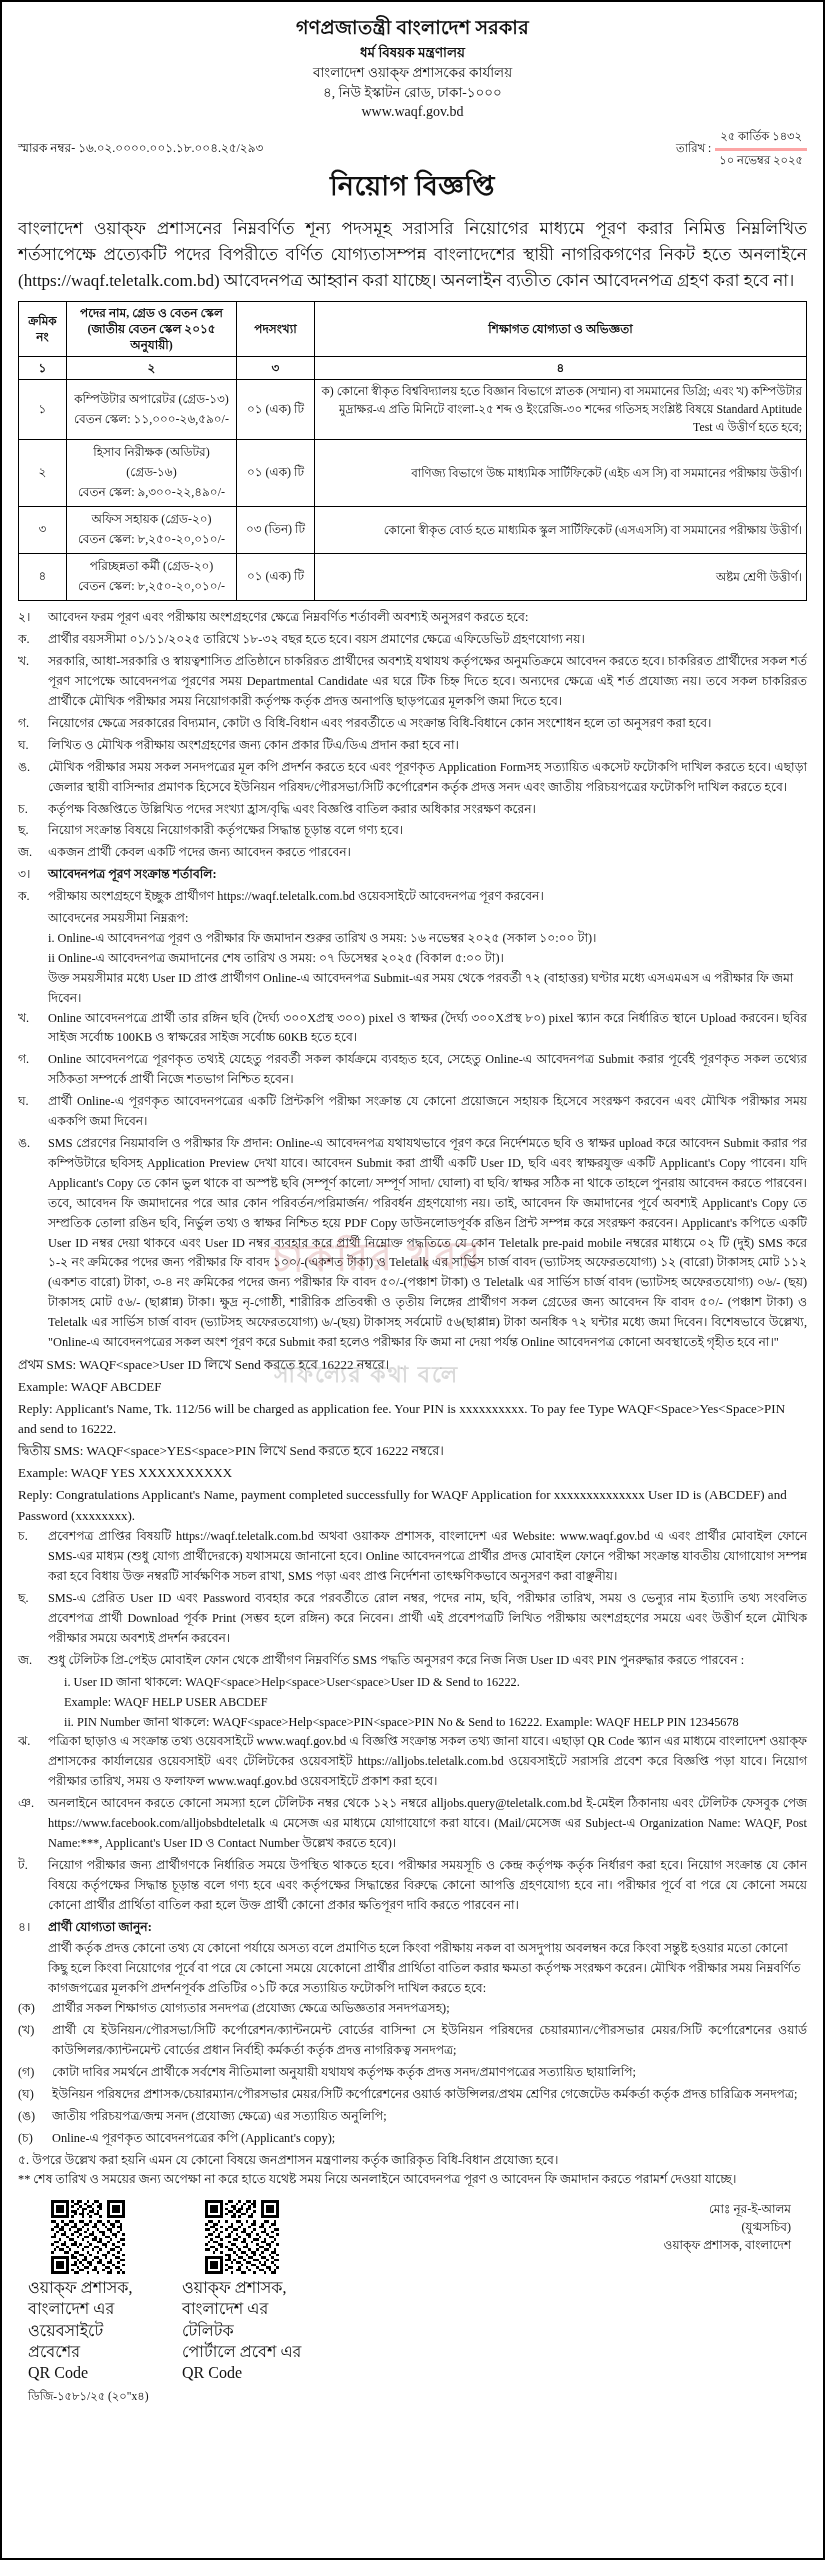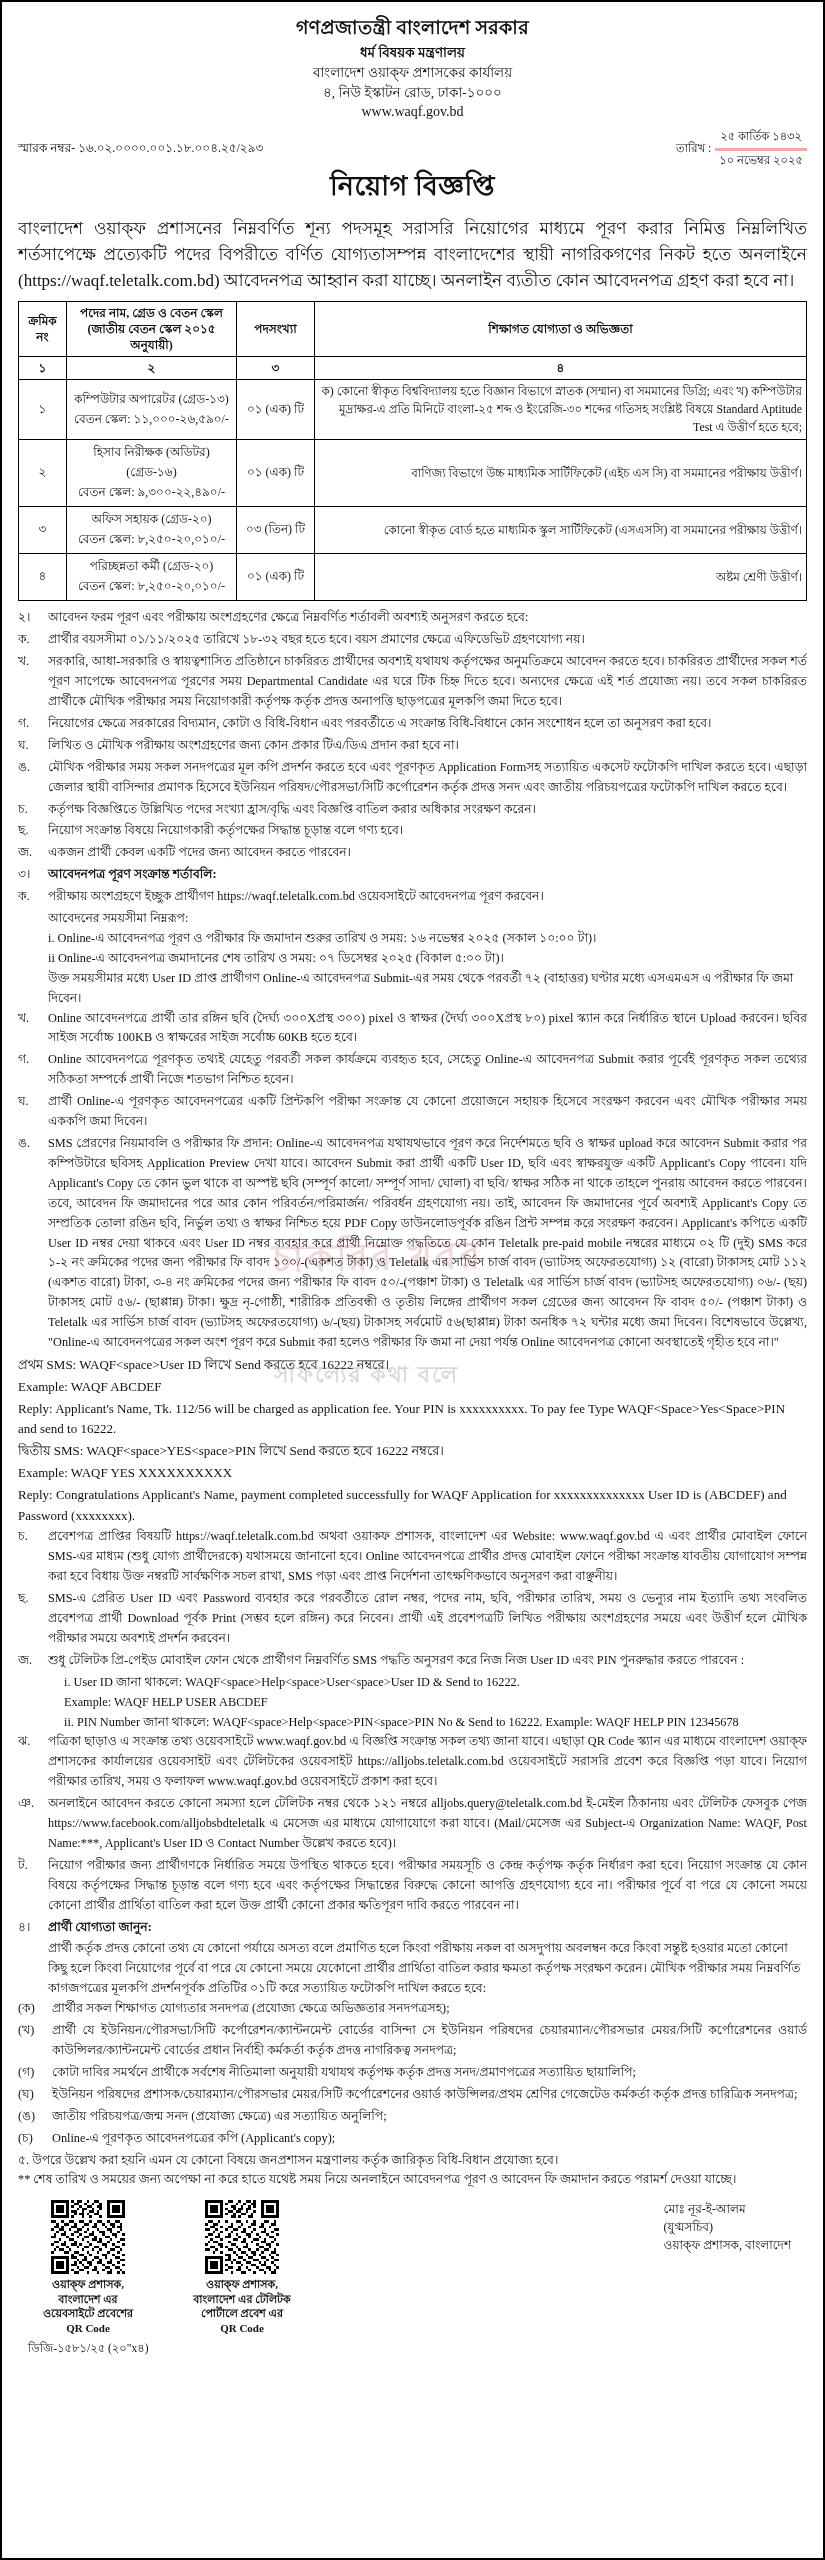--- a/index.html
+++ b/index.html
@@ -76,23 +76,23 @@
   }
   .watermark2 {
     position:absolute; left:272px; top:1355px;
     font-size:22px; font-weight:bold; color:rgba(150,150,150,.35);
     letter-spacing:2px; pointer-events:none; white-space:nowrap;
   }
 
   
   .footer { display:flex; margin-top:10px; align-items:flex-start; }
   .qrgroup { display:flex; gap:34px; padding-left:10px;}
-  .qrbox { width:120px; text-align:center; font-size:11px; line-height:1.32;font-weight:bold; }
+  .qrbox { width:120px; text-align:left; font-size:16px; line-height:1.32; }
   .qr { width:74px; height:74px; margin:0 auto 3px auto; display:block; }
-  .sigblk { margin-left:auto; font-size:12px; line-height:1.5; padding-right:16px;}
+  .sigblk { margin-left:auto; text-align:right; font-size:12px; line-height:1.5; padding-right:16px;}
   .dgline { font-size:11.5px; margin-top:5px; padding-left:10px;}
 </style>
 </head>
 <body>
 
 <div class="page">
 
   <div class="hdr">
     <div class="l1">গণপ্রজাতন্ত্রী বাংলাদেশ সরকার</div>
     <div class="l2">ধর্ম বিষয়ক মন্ত্রণালয়</div>

